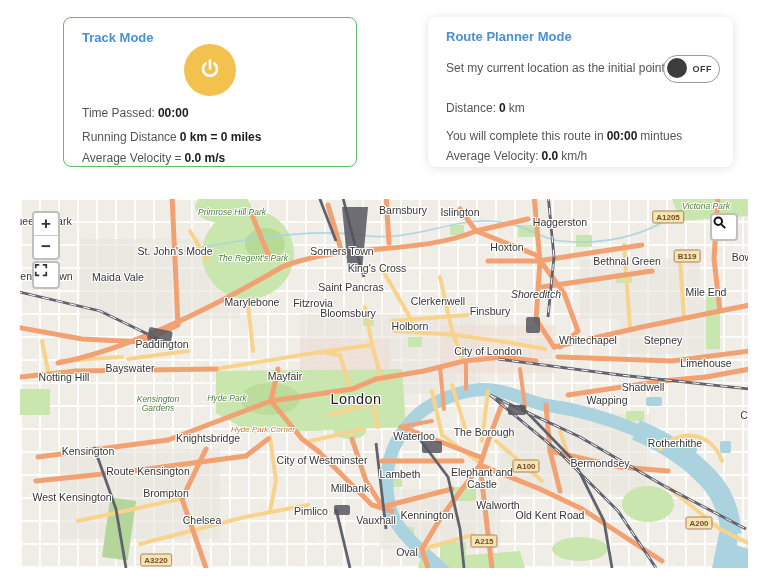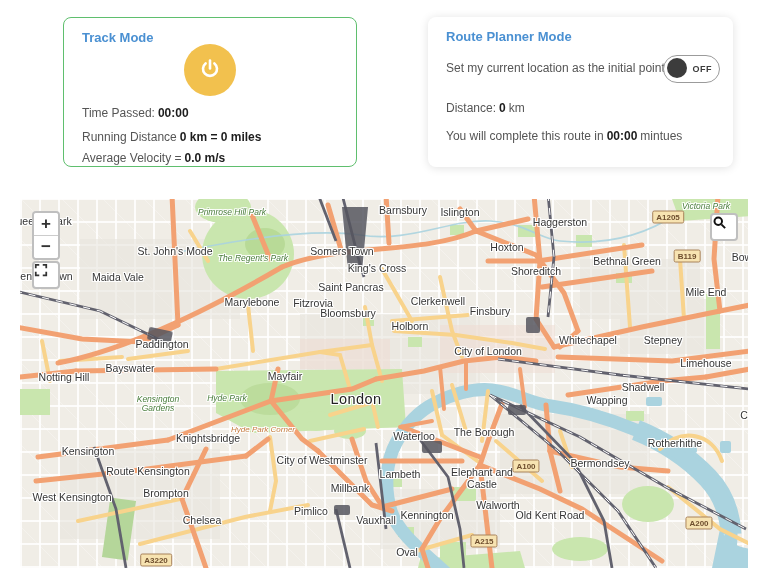--- a/index.html
+++ b/index.html
@@ -76,20 +76,23 @@
   </div>
   <div id="toggle">
     <span class="knob"></span>
     <span class="state">OFF</span>
   </div>
   <div class="row" style="top:84px">
     <span>Distance:</span><b>0</b><span class="u">km</span>
   </div>
   <div class="row" style="top:112px">
     <span>You will complete this route in</span><b>00:00</b><span class="u">mintues</span>
+  </div>
+  <div class="row" style="top:132px">
+    <span>Average Velocity:</span><b>0.0</b><span class="u">km/h</span>
   </div>
 </div>
 
 <div id="map">
   <div class="grid"></div>
 
   <svg width="728" height="369" viewBox="0 0 728 369">
 
     <g fill="#e8e5de" opacity=".6">
       <rect x="280" y="115" width="180" height="80"></rect>
@@ -274,21 +277,21 @@
       <div class="lbl" style="left: 383px; top: 11px;">Barnsbury</div>
       <div class="lbl" style="left: 440px; top: 13px;">Islington</div>
       <div class="lbl" style="left: 357px; top: 69px;">King's Cross</div>
       <div class="lbl" style="left: 331px; top: 88px;">Saint Pancras</div>
       <div class="lbl" style="left: 293px; top: 104px;">Fitzrovia</div>
       <div class="lbl" style="left: 328px; top: 114px;">Bloomsbury</div>
       <div class="lbl" style="left: 418px; top: 102px;">Clerkenwell</div>
       <div class="lbl" style="left: 470px; top: 112px;">Finsbury</div>
       <div class="lbl" style="left: 487px; top: 48px;">Hoxton</div>
       <div class="lbl" style="left: 540px; top: 23px;">Haggerston</div>
-      <div class="lbl" style="left: 516px; top: 72px;">Shoreditch</div>
+      <div class="lbl" style="left: 516px; top: 95px; font-style: italic;">Shoreditch</div>
       <div class="lbl" style="left: 607px; top: 62px;">Bethnal Green</div>
       <div class="lbl" style="left: 686px; top: 93px;">Mile End</div>
       <div class="lbl" style="left: 722px; top: 58px;">Bow</div>
       <div class="lbl green wrap" style="left: 686px; top: 8px;">Victoria Park</div>
       <div class="lbl" style="left: 568px; top: 141px;">Whitechapel</div>
       <div class="lbl" style="left: 643px; top: 141px;">Stepney</div>
       <div class="lbl" style="left: 686px; top: 164px;">Limehouse</div>
       <div class="lbl" style="left: 623px; top: 188px;">Shadwell</div>
       <div class="lbl" style="left: 584px; top: 201px; padding-left: 6px;">Wapping</div>
       <div class="lbl" style="left: 655px; top: 244px;">Rotherhithe</div>

